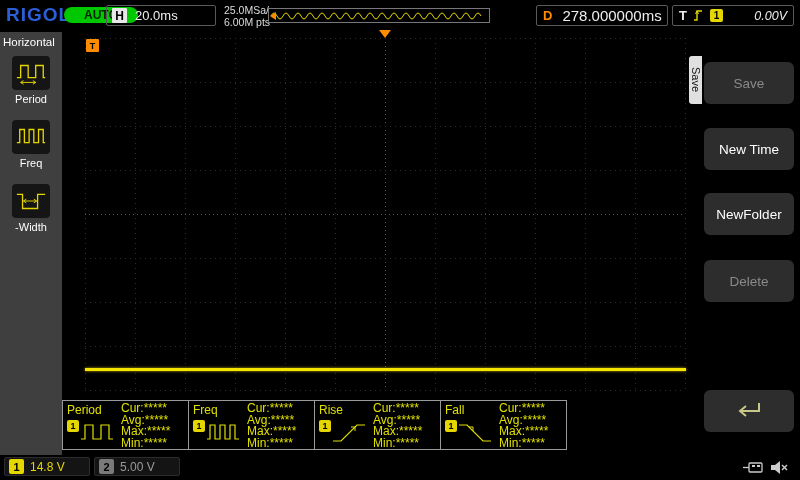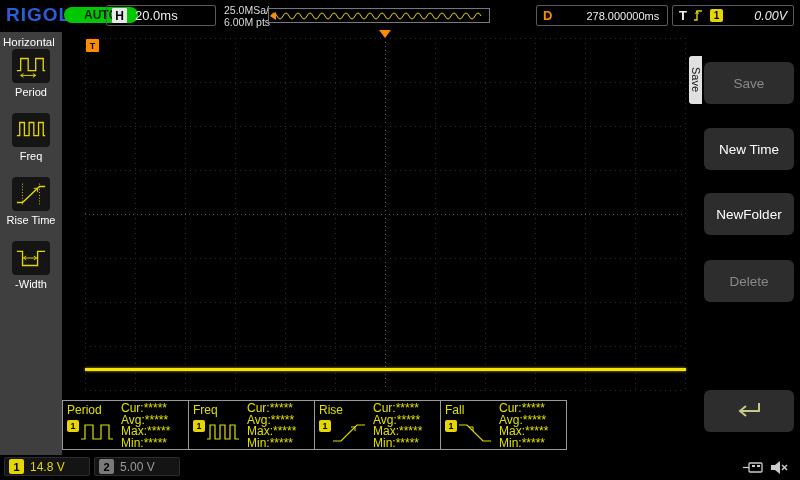--- a/index.html
+++ b/index.html
@@ -22,31 +22,31 @@
     display:flex; align-items:center; justify-content:center; border-radius:1px; }
   .h-val { font-size:13px; color:#eee; }
   .rate-block { left:224px; top:4px; font-size:10.5px; color:#ddd; line-height:12px; }
   .preview { left:268px; top:8px; width:222px; height:15px; border:1px solid #777; background:#000; }
   .preview svg { display:block; }
   .preview-marker { left:1px; top:3px; width:0; height:0;
     border-top:4px solid transparent; border-bottom:4px solid transparent; border-right:6px solid #ff8c00; }
   .d-box { left:536px; top:5px; width:132px; height:21px; border:1px solid #5a5a5a; border-radius:2px;
     display:flex; align-items:center; padding:0 6px; gap:10px; }
   .d-letter { color:#ff8c00; font-weight:bold; font-size:13px; }
-  .d-val { font-size:11px; color:#eee;margin-left:24px; }
+  .d-val { font-size:15px; color:#eee; }
   .t-box { left:672px; top:5px; width:122px; height:21px; border:1px solid #5a5a5a; border-radius:2px;
     display:flex; align-items:center; padding:0 6px; gap:6px; }
   .t-letter { color:#eee; font-weight:bold; font-size:13px; }
   .t-ch { background:#e6d600; color:#000; font-weight:bold; font-size:10px; width:13px; height:13px;
     border-radius:2px; display:flex; align-items:center; justify-content:center; }
   .t-val { font-size:12.5px; color:#eee; margin-left:auto;font-style:italic; }
 
   
   .sidebar { left:0; top:32px; width:62px; height:423px; background:#3f3f3f; }
-  .sidebar-title { font-size:11.5px; color:#fff; padding:4px 0 1px 3px; }
+  .sidebar-title { font-size:11.5px; color:#fff; padding:4px 0 8px 3px; }
   .side-item { width:62px; height:64px; display:flex; flex-direction:column; align-items:center; }
   .side-icon { width:38px; height:34px; background:#151515; border-radius:4px;
     display:flex; align-items:center; justify-content:center; }
   .side-label { font-size:11px; color:#fff; margin-top:3px; white-space:nowrap; }
 
   
   .grid { left:85px; top:38px; width:601px; height:353px; }
   .t-corner { left:1px; top:1px; width:13px; height:13px; background:#ff8c00; color:#000;
     font-size:9px; font-weight:bold; display:flex; align-items:center; justify-content:center; border-radius:1px; }
   .trig-pos { left:294px; top:-8px; width:0; height:0;
@@ -141,31 +141,20 @@
 
   <div class="side-item">
     <div class="side-icon">
       <svg width="32" height="28" viewBox="0 0 34 28">
         <polyline points="2,20 5,20 5,6 10,6 10,20 15,20 15,6 20,6 20,20 25,20 25,6 30,6 30,20 32,20" fill="none" stroke="#e6d600" stroke-width="1.4"></polyline>
       </svg>
     </div>
     <div class="side-label">Freq</div>
   </div>
 
-  <div class="side-item">
-    <div class="side-icon">
-      <svg width="32" height="28" viewBox="0 0 34 28">
-        <line x1="8" y1="3" x2="8" y2="25" stroke="#e6d600" stroke-width="1" stroke-dasharray="1,2"></line>
-        <line x1="26" y1="3" x2="26" y2="25" stroke="#e6d600" stroke-width="1" stroke-dasharray="1,2"></line>
-        <polyline points="2,23 8,23 26,6 32,6" fill="none" stroke="#e6d600" stroke-width="1.4"></polyline>
-        <polyline points="20,8 24,8 24,12" fill="none" stroke="#e6d600" stroke-width="1"></polyline>
-      </svg>
-    </div>
-    <div class="side-label">Rise Time</div>
-  </div>
 
 
 
   <div class="side-item">
     <div class="side-icon">
       <svg width="32" height="28" viewBox="0 0 34 28">
         <polyline points="2,7 8,7 8,22 24,22 24,7 32,7" fill="none" stroke="#e6d600" stroke-width="1.4"></polyline>
         <line x1="9" y1="14" x2="23" y2="14" stroke="#e6d600" stroke-width="1"></line>
         <polyline points="12,12 9,14 12,16" fill="none" stroke="#e6d600" stroke-width="1"></polyline>
         <polyline points="20,12 23,14 20,16" fill="none" stroke="#e6d600" stroke-width="1"></polyline>

